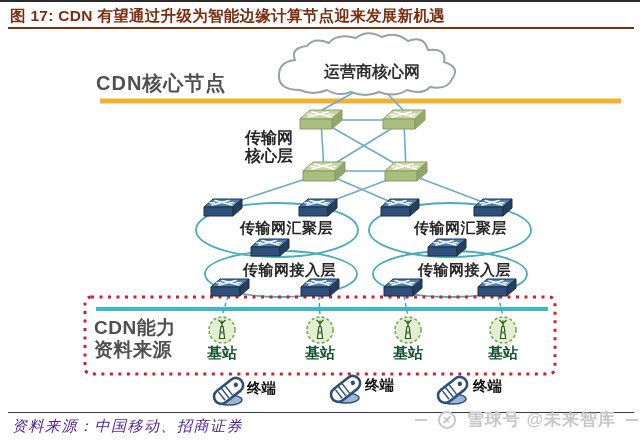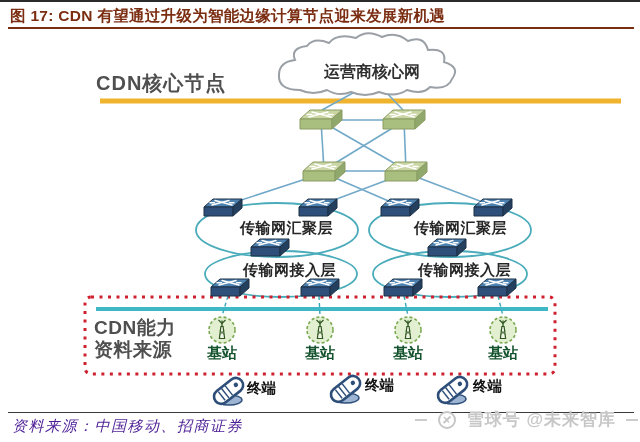--- a/index.html
+++ b/index.html
@@ -150,20 +150,22 @@
     <use href="#bs" x="408" y="330"></use>
     <use href="#bs" x="503" y="330"></use>
 
     <use href="#phone" x="228" y="391"></use>
     <use href="#phone" x="345" y="389"></use>
     <use href="#phone" x="452" y="390"></use>
   </svg>
 
   <div class="lbl" id="cloud-label">运营商核心网</div>
   <div class="lbl" id="cdn-core-label">CDN核心节点</div>
+  <div class="lbl" id="core-layer-label">传输网
+核心层</div>
   <div class="lbl ring-label" id="agg-left-label">传输网汇聚层</div>
   <div class="lbl ring-label" id="agg-right-label">传输网汇聚层</div>
   <div class="lbl ring-label" id="access-left-label">传输网接入层</div>
   <div class="lbl ring-label" id="access-right-label">传输网接入层</div>
   <div class="lbl" id="edge-label">CDN能力
 资料来源</div>
 
   <div class="lbl bs-label" style="left:199px;">基站</div>
   <div class="lbl bs-label" style="left:297px;">基站</div>
   <div class="lbl bs-label" style="left:385px;">基站</div>

